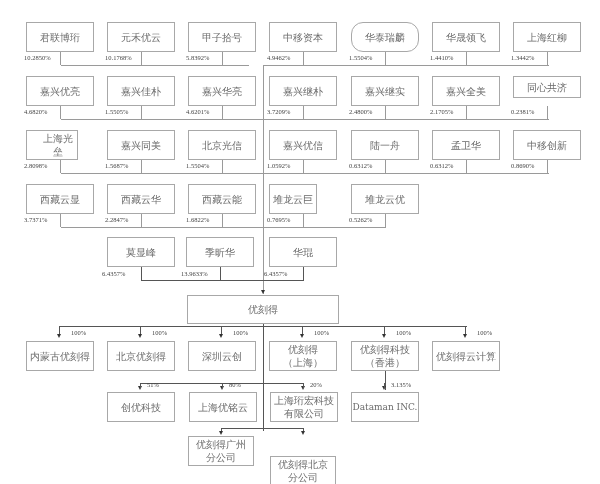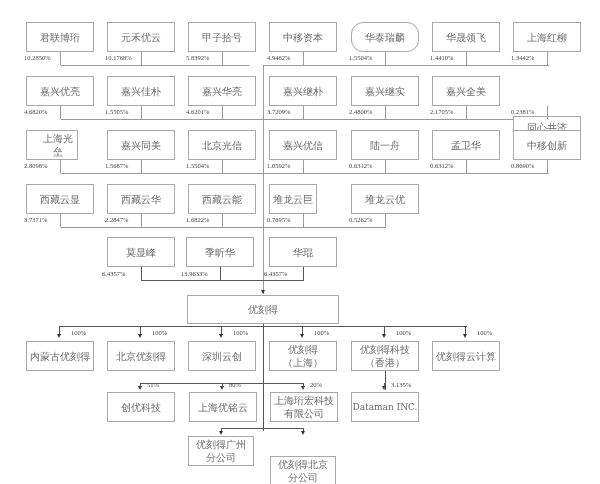--- a/index.html
+++ b/index.html
@@ -83,21 +83,21 @@
       <div class="vl" style="left: 222px; top: 106px; height: 13px;"></div>
       <div class="box" style="left: 269px; top: 76px; width: 68px; height: 30px;"><span>嘉兴继朴</span></div>
       <div class="pct" style="left: 267px; top: 108px;"><span>3.7209%</span></div>
       <div class="vl" style="left: 303px; top: 106px; height: 13px;"></div>
       <div class="box" style="left: 351px; top: 76px; width: 68px; height: 30px;"><span>嘉兴继实</span></div>
       <div class="pct" style="left: 349px; top: 108px;"><span>2.4800%</span></div>
       <div class="vl" style="left: 385px; top: 106px; height: 13px;"></div>
       <div class="box" style="left: 432px; top: 76px; width: 68px; height: 30px;"><span>嘉兴全美</span></div>
       <div class="pct" style="left: 430px; top: 108px;"><span>2.1705%</span></div>
       <div class="vl" style="left: 466px; top: 106px; height: 13px;"></div>
-      <div class="box" style="left: 513px; top: 76px; width: 68px; height: 22px; margin-top: 40px;"><span>同心共济</span></div>
+      <div class="box" style="left: 513px; top: 76px; width: 68px; height: 22px;"><span>同心共济</span></div>
       <div class="pct" style="left: 511px; top: 108px;"><span>0.2381%</span></div>
       <div class="vl" style="left: 547px; top: 106px; height: 13px;"></div>
       <div class="box" style="left: 26px; top: 130px; width: 52px; height: 30px; padding-left: 12px;"><span>上海光垒</span></div>
       <div class="pct" style="left: 24px; top: 162px;"><span>2.8098%</span></div>
       <div class="vl" style="left: 60px; top: 160px; height: 13px;"></div>
       <div class="box" style="left: 107px; top: 130px; width: 68px; height: 30px;"><span>嘉兴同美</span></div>
       <div class="pct" style="left: 105px; top: 162px;"><span>1.5687%</span></div>
       <div class="vl" style="left: 141px; top: 160px; height: 13px;"></div>
       <div class="box" style="left: 188px; top: 130px; width: 68px; height: 30px;"><span>北京光信</span></div>
       <div class="pct" style="left: 186px; top: 162px;"><span>1.5504%</span></div>

